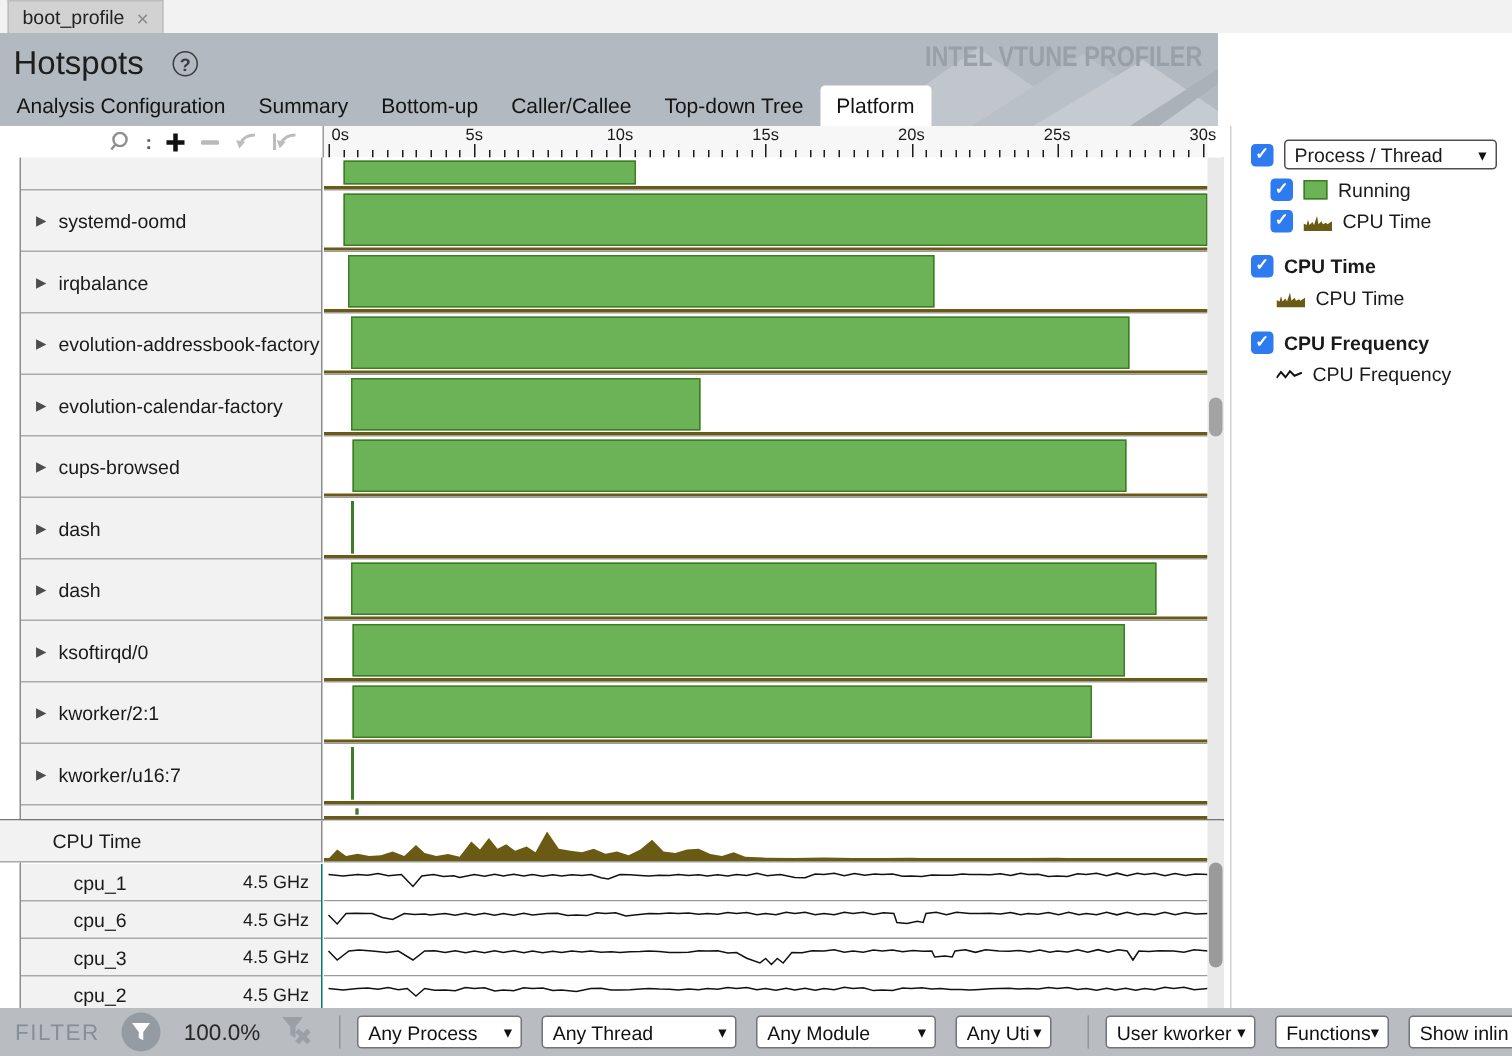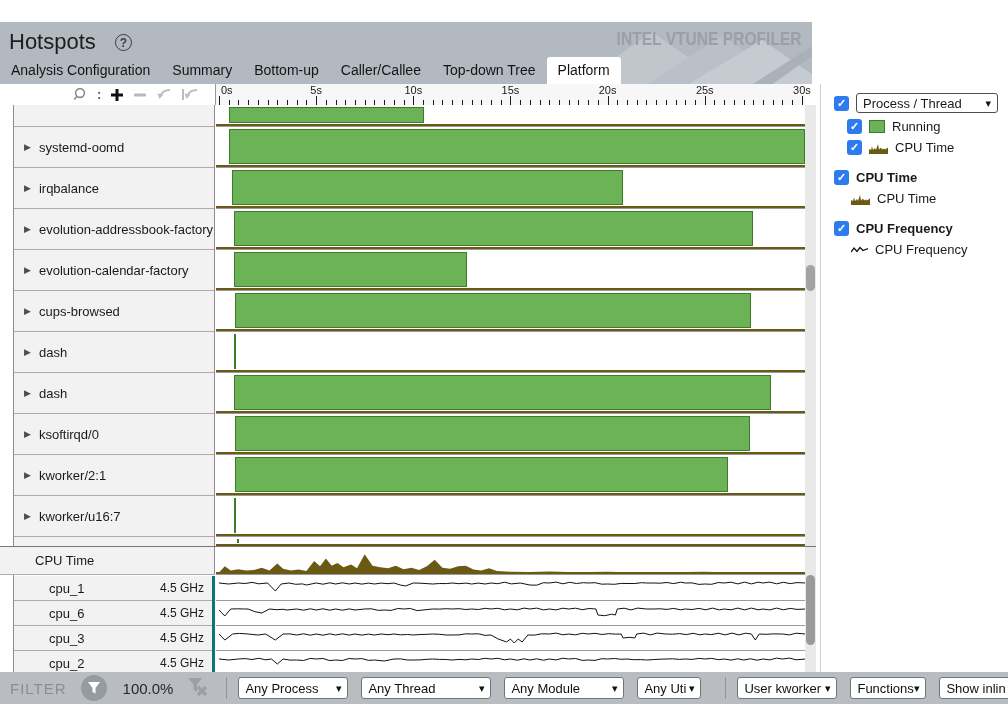--- a/index.html
+++ b/index.html
@@ -54,21 +54,21 @@
   .bar { position:absolute; top:2px; bottom:3px; background:#6cb358; border:1px solid #3e7d27; }
   .vscroll { position:absolute; left:805px; top:0; width:11px; background:#e9e9e9; }
   .thumb { position:absolute; left:1px; width:9px; background:#a3a3a3; border-radius:5px; }
   .splitter { position:absolute; left:0; top:462px; width:816px; height:1px; background:#777; }
 
   
   .bottom { position:absolute; left:0; top:463px; width:816px; height:125px; overflow:hidden; }
   .cputime-label { position:absolute; left:0; top:0; width:215px; height:28px; background:#f2f2f2; border-right:1px solid #8d8d8d;
                    display:flex; align-items:center; padding-left:35px; font-size:13px; color:#1a1a1a; border-bottom:1px solid #ababab;}
   .cputime-chart { position:absolute; left:216px; top:0; width:589px; height:28px; background:#fff; border-bottom:1px solid #9b9b9b; }
-  .freq-label-col { position:absolute; left:14px; top:29px; width:201px; background:#f2f2f2; border-right:3px solid #0f766e; }
+  .freq-label-col { position:absolute; left:14px; top:29px; width:201px; background:#f2f2f2; border-right:1px solid #0f766e; }
   .frow { position:relative; height:25px; border-bottom:1px solid #ababab; display:flex; align-items:center; padding:0 8px 0 35px; }
   .fname { font-size:13px; color:#1a1a1a; flex:1; }
   .fval { font-size:12px; color:#1a1a1a; }
   .freq-charts { position:absolute; left:216px; top:29px; width:589px; }
   .fcrow { position:relative; height:25px; border-bottom:1px solid #9b9b9b; background:#fff; }
 
   
   .lg-row { display:flex; align-items:center; gap:7px; font-size:13px; color:#1a1a1a; }
   .lg-check { width:15px; height:15px; background:#2e7bf0; border-radius:3px; color:#fff; font-size:11px; font-weight:bold;
               text-align:center; line-height:15px; flex:none; }
@@ -85,20 +85,26 @@
   .fb-pct { color:#26282a; font-size:15px; margin:0 14px 0 16px; }
   .fb-div { width:1px; height:22px; background:#8f959b; margin:0 11px; flex:none; }
   .fb-sel { height:22px; background:#fff; border:1px solid #6f757b; border-radius:3px; display:flex; align-items:center;
             justify-content:space-between; font-size:13px; color:#111; padding:0 6px; margin-right:13px; flex:none; overflow:hidden; white-space:nowrap; }
 </style>
 </head>
 <body>
 
 <div class="screen">
 
+  <div class="tabstrip">
+    <div class="doc-tab">
+      <span>boot_profile</span>
+      <span class="tab-close">×</span>
+    </div>
+  </div>
 
   <div class="header">
     <svg class="logo-art" width="300" height="66" viewBox="0 0 300 66">
       <path d="M60 66 L140 10 L220 66 Z" fill="#c0c6cc"></path>
       <path d="M130 66 L210 14 L290 66 Z" fill="#bac0c7"></path>
       <path d="M170 66 L250 18 L300 52 L300 66 Z" fill="#c6cbd1"></path>
       <path d="M235 66 L300 24 L300 34 L255 66 Z" fill="#aab1b9"></path>
     </svg>
     <span class="page-title">Hotspots</span>
     <span class="help-icon">?</span>

